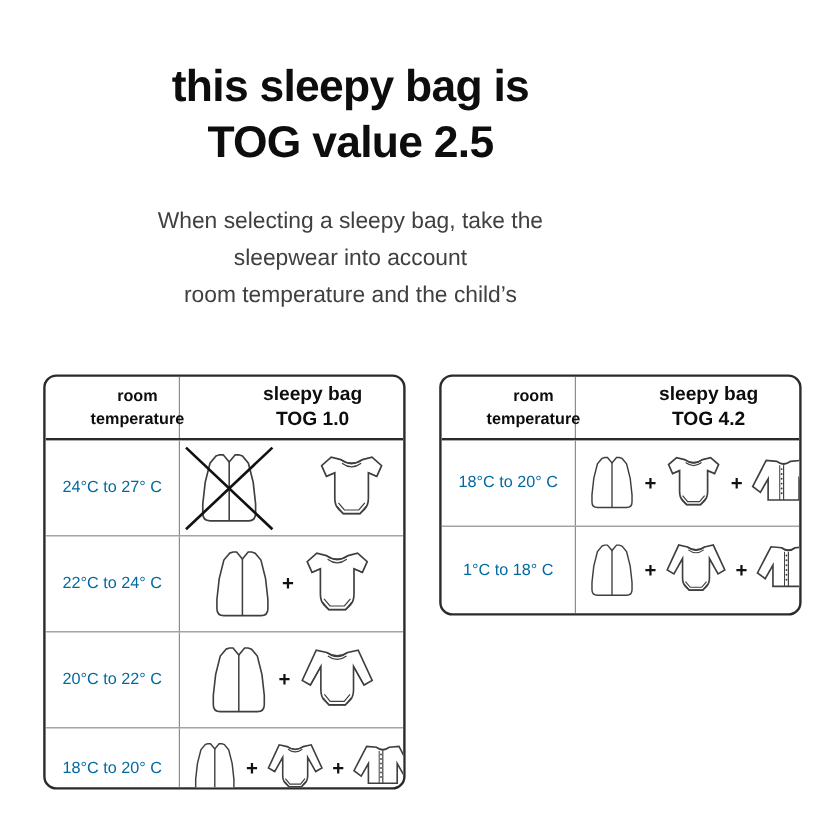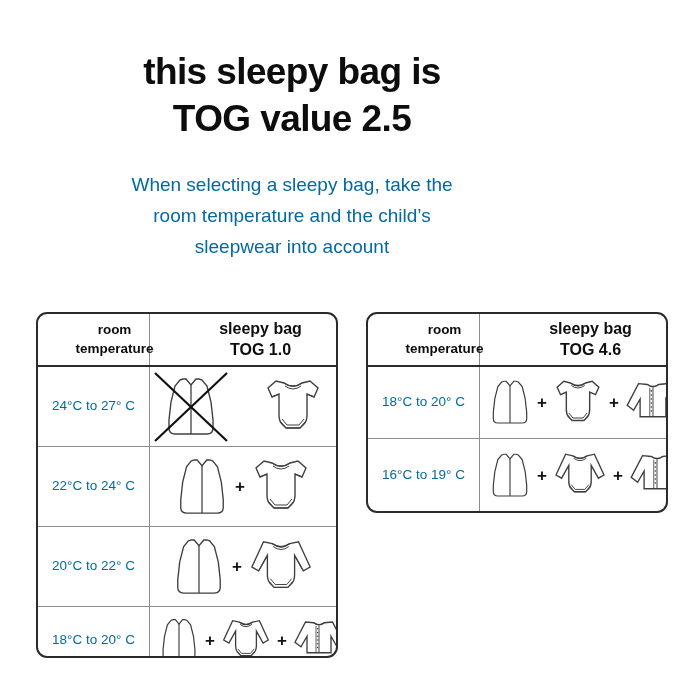--- a/index.html
+++ b/index.html
@@ -36,21 +36,21 @@
     display: block;
   }
   .subtitle {
     position: absolute;
     left: 0;
     top: 170px;
     width: 584px;
     text-align: center;
     font-size: 19px;
     line-height: 1.62;
-    color: #0369a1;
+    color: #404040;
     font-weight: 400;
   }
   .subtitle .line {
     display: block;
   }
 
   
   .table {
     position: absolute;
     box-sizing: border-box;
@@ -174,22 +174,22 @@
 
 <div class="header">
   <h1 class="title">
     <span class="line">this sleepy bag is</span>
     <span class="line">TOG value 2.5</span>
   </h1>
 </div>
 
 <div class="subtitle">
   <span class="line">When selecting a sleepy bag, take the</span>
+  <span class="line">sleepwear into account</span>
   <span class="line">room temperature and the child’s</span>
-  <span class="line">sleepwear into account</span>
 </div>
 
 <div class="table" id="table-tog1">
 
   <div class="trow head">
     <div class="cell-temp">
       <span>
         <span class="ln">room</span>
         <span class="ln">temperature</span>
       </span>
@@ -322,21 +322,21 @@
 
   <div class="trow head">
     <div class="cell-temp">
       <span>
         <span class="ln">room</span>
         <span class="ln">temperature</span>
       </span>
     </div>
     <div class="cell-items">
       <span class="ln">sleepy bag</span>
-      <span class="ln">TOG 4.6</span>
+      <span class="ln">TOG 4.2</span>
     </div>
   </div>
 
   <div class="trow data">
     <div class="cell-temp">18°C to 20° C</div>
     <div class="cell-items">
       <span class="garment">
         <svg width="44" height="53" viewBox="0 0 58 62" fill="none" stroke="#3f3f3f" stroke-width="1.6">
           <path d="M18 4 L21 3 L24 3 L29 9 L34 3 L37 3 L40 4 L45 10 L49 26 L51 44 L51 52 Q51 58 45 58 L13 58 Q7 58 7 52 L7 44 L9 26 L13 10 Z" fill="#fff"></path>
           <path d="M29 9 L29 58" stroke-width="1.5"></path>
@@ -366,21 +366,21 @@
               <circle cx="34" cy="29" r="1"></circle>
             <circle cx="34" cy="34" r="1"></circle>
               <circle cx="34" cy="39" r="1"></circle>
           </g>
         </svg>
       </span>
     </div>
   </div>
 
   <div class="trow data">
-    <div class="cell-temp">16°C to 19° C</div>
+    <div class="cell-temp">1°C to 18° C</div>
     <div class="cell-items">
       <span class="garment">
         <svg width="44" height="53" viewBox="0 0 58 62" fill="none" stroke="#3f3f3f" stroke-width="1.6">
           <path d="M18 4 L21 3 L24 3 L29 9 L34 3 L37 3 L40 4 L45 10 L49 26 L51 44 L51 52 Q51 58 45 58 L13 58 Q7 58 7 52 L7 44 L9 26 L13 10 Z" fill="#fff"></path>
           <path d="M29 9 L29 58" stroke-width="1.5"></path>
         </svg>
       </span>
       <span class="plus">+</span>
       <span class="garment">
         <svg width="56" height="50" viewBox="0 0 70 60" fill="none" stroke="#3f3f3f" stroke-width="1.7">

